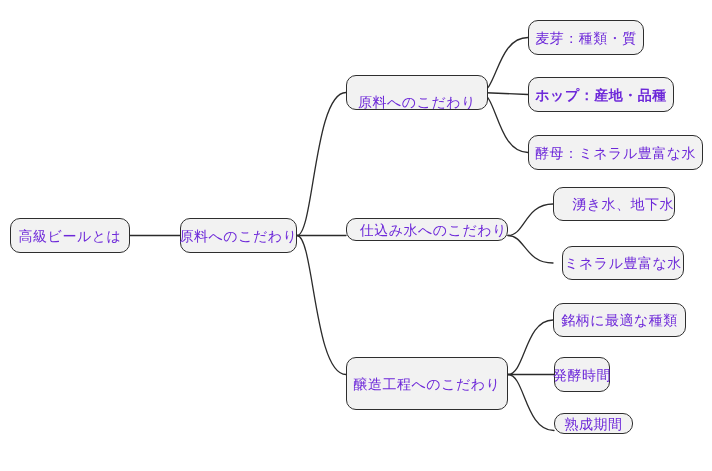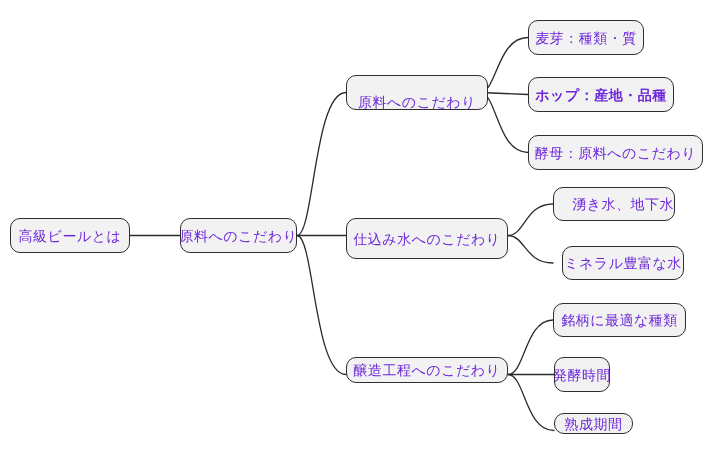--- a/index.html
+++ b/index.html
@@ -74,32 +74,32 @@
       <div class="node" style="left: 346px; top: 75px; width: 142px; height: 35px; align-items: flex-end;">
         <span>原料へのこだわり</span>
       </div>
       <div class="node" style="left: 528px; top: 20px; width: 116px; height: 35px;">
         <span>麦芽：種類・質</span>
       </div>
       <div class="node" style="left: 528px; top: 77px; width: 146px; height: 35px; font-weight: bold;">
         <span>ホップ：産地・品種</span>
       </div>
       <div class="node" style="left: 528px; top: 135px; width: 175px; height: 35px;">
-        <span>酵母：原料へのこだわり</span>
+        <span>酵母：ミネラル豊富な水</span>
       </div>
-      <div class="node" style="left: 346px; top: 218px; width: 162px; height: 41px;">
+      <div class="node" style="left: 346px; top: 218px; width: 162px; height: 23px; justify-content: flex-end;">
         <span>仕込み水へのこだわり</span>
       </div>
       <div class="node" style="left: 553px; top: 187px; width: 122px; height: 34px; justify-content: flex-end;">
         <span>湧き水、地下水</span>
       </div>
       <div class="node" style="left: 562px; top: 246px; width: 122px; height: 34px;">
         <span>ミネラル豊富な水</span>
       </div>
-      <div class="node" style="left: 346px; top: 357px; width: 162px; height: 26px;">
+      <div class="node" style="left: 346px; top: 357px; width: 162px; height: 53px;">
         <span>醸造工程へのこだわり</span>
       </div>
       <div class="node" style="left: 553px; top: 303px; width: 133px; height: 34px;">
         <span>銘柄に最適な種類</span>
       </div>
       <div class="node" style="left: 554px; top: 357px; width: 56px; height: 35px;">
         <span>発酵時間</span>
       </div>
       <div class="node" style="left: 554px; top: 413px; width: 79px; height: 21px;">
         <span>熟成期間</span>

